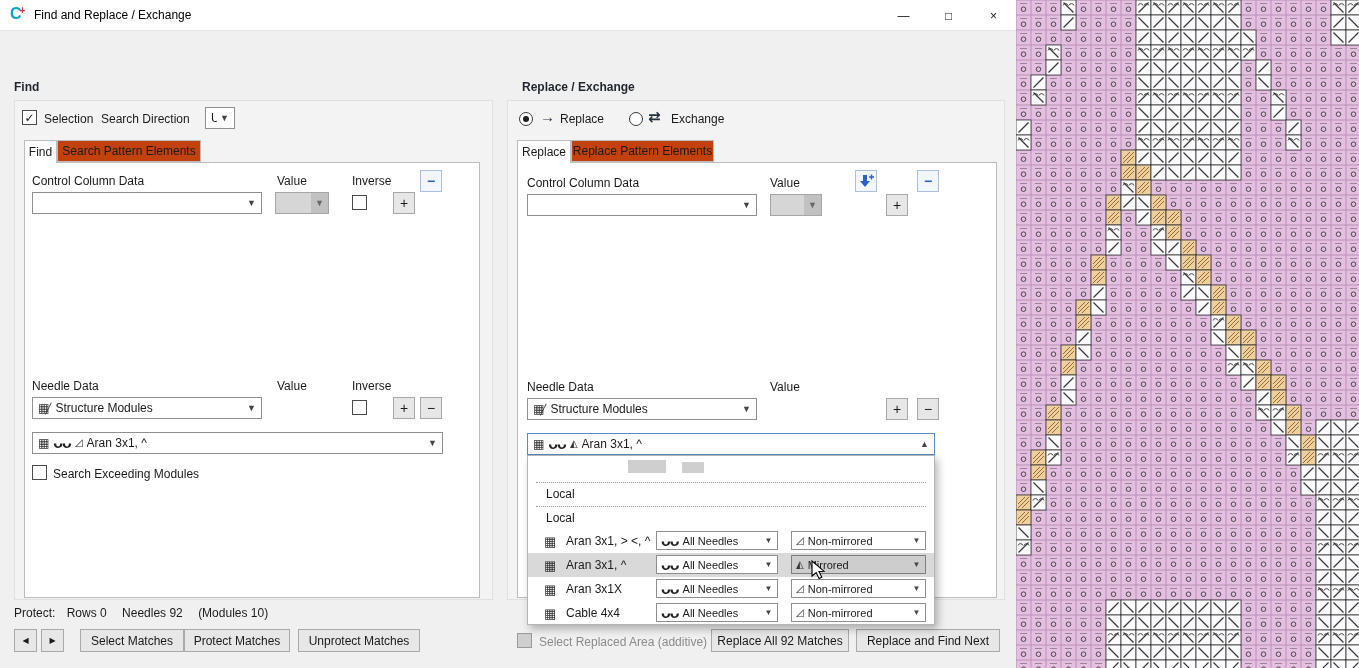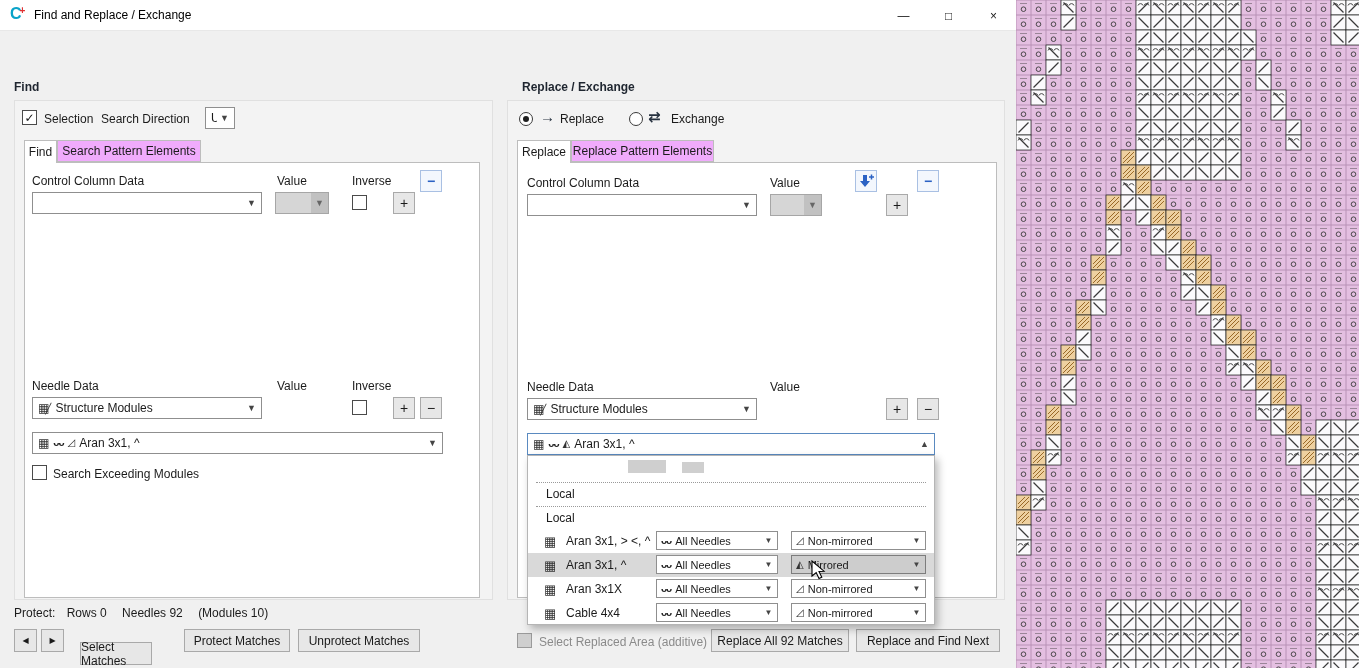--- a/index.html
+++ b/index.html
@@ -15,31 +15,31 @@
   .appicon-plus{color:#e03030;font-size:10px;position:relative;top:-5px;left:-2px;}
   #window-title{position:absolute;left:34px;top:8px;font-size:12px;color:#000;}
   .wctl{position:absolute;top:0;width:45px;height:31px;display:flex;align-items:center;justify-content:center;color:#222;font-size:12px;cursor:default;}
   
   #toolbar{position:absolute;left:0;top:31px;width:1016px;height:29px;background:#f6f6f6;border-bottom:1px solid #e2e2e2;z-index:4;}
   .np-icon{position:absolute;left:10px;top:6px;width:16px;height:16px;background-color:#7a3fd4;border:1px solid #5a2aa8;background-image:repeating-linear-gradient(0deg,rgba(255,255,255,.95) 0 1px,transparent 1px 5px),repeating-linear-gradient(90deg,rgba(255,255,255,.95) 0 1px,transparent 1px 5px);}
   #new-pattern-label{position:absolute;left:32px;top:7px;color:#333;}
   
   .panel{position:absolute;top:100px;height:500px;background:#f3f3f3;border:1px solid #e0e0e0;}
   .tabbox{position:absolute;background:#fff;border:1px solid #bdbdbd;z-index:1;}
-  .tab{position:absolute;top:140px;height:22px;display:flex;align-items:center;justify-content:center;border:1px solid #bdbdbd;background:#f0abfc;font-size:12px;z-index:1;}
+  .tab{position:absolute;top:140px;height:22px;display:flex;align-items:center;justify-content:center;border:1px solid #bdbdbd;background:#c2410c;font-size:12px;z-index:1;}
   .tab.active{background:#fff;height:23px;border-bottom:none;z-index:2;}
   
   .combo{position:absolute;height:22px;background:#fff;border:1px solid #8f8f8f;display:flex;align-items:center;padding:0 2px 0 5px;font-size:12px;z-index:3;}
   .combo .arrow{margin-left:auto;width:15px;text-align:center;color:#444;font-size:9px;flex:0 0 auto;}
   .combo.open{border-color:#5a8ac0;}
   .combo.disabled{background:#d6d6d6;border-color:#a6a6a6;padding-right:0;}
   .combo.disabled .arrowbox{margin-left:auto;width:17px;height:100%;background:#c1c1c1;display:flex;align-items:center;justify-content:center;color:#666;font-size:9px;}
   .combo .ctext{overflow:hidden;white-space:nowrap;}
   .ic{flex:0 0 auto;margin-right:4px;font-size:12px;color:#333;line-height:1;}
-  .ic.needles{font-size:10px;font-weight:bold;letter-spacing:-1px;color:#222;}
+  .ic.needles{font-size:16px;font-weight:bold;letter-spacing:-1px;color:#222;}
   .ic.tri{font-size:10px;}
   .btn{position:absolute;background:#e7e7e7;border:1px solid #a9a9a9;display:flex;align-items:center;justify-content:center;font-size:12px;color:#1a1a1a;z-index:3;}
   .btn.sq{width:22px;height:22px;font-size:14px;}
   .btn.blue{color:#2b62c4;background:#f3f7fd;border-color:#a9c0e3;font-weight:bold;}
   .chk{position:absolute;width:15px;height:15px;background:#fff;border:1px solid #4a4a4a;display:flex;align-items:center;justify-content:center;font-size:12px;color:#111;z-index:3;}
   .chk.dis{background:#cfcfcf;border-color:#9a9a9a;}
   .radio{position:absolute;width:14px;height:14px;border:1px solid #3a3a3a;border-radius:50%;background:#fff;z-index:3;}
   .radio .dot{position:absolute;left:3px;top:3px;width:6px;height:6px;border-radius:50%;background:#1e1e1e;}
   .ric{position:absolute;font-size:15px;font-weight:bold;color:#26313f;z-index:3;}
   
@@ -154,21 +154,21 @@
     <span style="margin-left:8px;">Rows 0</span>
     <span style="margin-left:12px;">Needles 92</span>
     <span style="margin-left:12px;">(Modules 10)</span>
   </div>
   <div class="btn" style="left:14px;top:629px;width:23px;height:23px;font-size:8px;">
       <span>◀</span>
     </div>
   <div class="btn" style="left:41px;top:629px;width:23px;height:23px;font-size:8px;">
       <span>▶</span>
     </div>
-  <div class="btn" style="left:80px;top:642px;width:72px;height:23px;justify-content:center;">
+  <div class="btn" style="left:80px;top:629px;width:104px;height:23px;justify-content:center;">
       <span>Select Matches</span>
     </div>
   <div class="btn" style="left:184px;top:629px;width:106px;height:23px;">
       <span>Protect Matches</span>
     </div>
   <div class="btn" style="left:298px;top:629px;width:122px;height:23px;">
       <span>Unprotect Matches</span>
     </div>
 
   <div class="panel" style="left:507px;width:498px;"></div>

